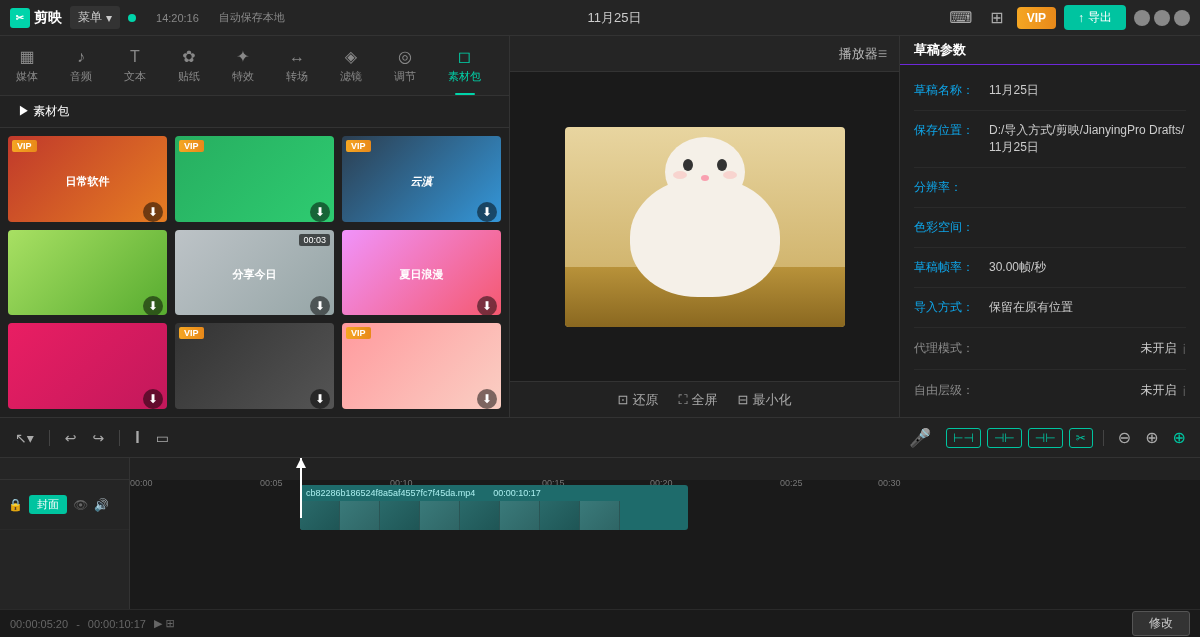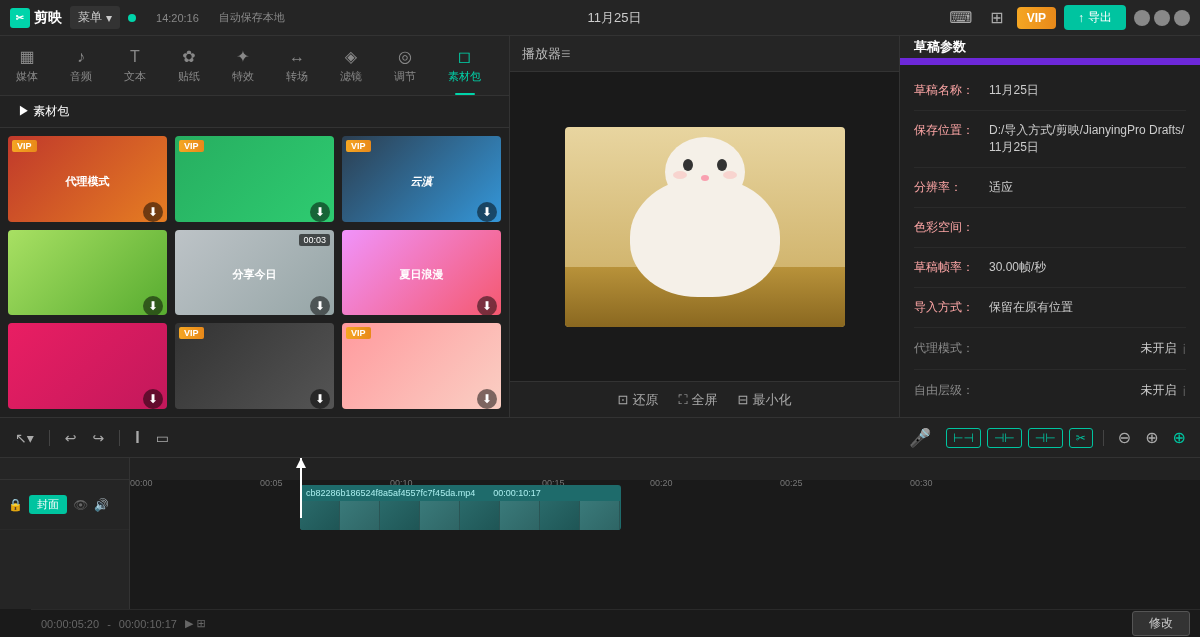--- a/index.html
+++ b/index.html
@@ -294,21 +294,21 @@
       flex: 1;
       background: #1e1e1e;
       display: flex;
       flex-direction: column;
       border-right: 1px solid #333;
     }
     .player-header {
       height: 36px;
       display: flex;
       align-items: center;
-      justify-content: flex-start;
+      justify-content: flex-end;
       padding: 0 12px;
       border-bottom: 1px solid #333;
       background: #252525;
     }
     .player-title {
       color: #bbb;
       font-size: 13px;
     }
     .player-menu-icon {
       color: #888;
@@ -418,39 +418,39 @@
       background: #202020;
       display: flex;
       flex-direction: column;
       flex-shrink: 0;
     }
     .right-panel-header {
       height: 36px;
       display: flex;
       align-items: center;
       padding: 0 14px;
-      border-bottom: 7px solid #6d28d9;
+      border-bottom: 1px solid #6d28d9;
       background: #252525;
     }
     .right-panel-title {
       color: #fff;
       font-size: 13px;
       font-weight: bold;
     }
     .properties-list {
       padding: 10px 0;
     }
     .prop-row {
       display: flex;
       align-items: flex-start;
       padding: 7px 14px;
       font-size: 12px;
     }
     .prop-label {
-      color: #fca5a5;
+      color: #0ea5e9;
       width: 75px;
       flex-shrink: 0;
     }
     .prop-value {
       color: #ccc;
       flex: 1;
       word-break: break-all;
     }
     .prop-divider {
       height: 1px;
@@ -701,21 +701,20 @@
 
     
     .bottom-status {
       height: 28px;
       background: #1a1a1a;
       display: flex;
       align-items: center;
       justify-content: space-between;
       padding: 0 10px;
       border-top: 1px solid #2a2a2a;
-      margin-left: 31px;
     }
     .status-left {
       display: flex;
       align-items: center;
       gap: 8px;
       color: #666;
       font-size: 11px;
     }
     .status-right {
       display: flex;
@@ -811,21 +810,21 @@
         </div>
       </div>
 
     <div class="secondary-nav">
       <div class="secondary-nav-item active">▶ 素材包</div>
     </div>
 
     <div class="media-grid" id="media-grid-container">
         <div class="media-card">
           <div class="media-card-thumb">
-            <div class="thumb-bg autumn">代理模式</div>
+            <div class="thumb-bg autumn">日常软件</div>
             <div class="vip-badge">VIP</div>
             <div class="download-btn-overlay">⬇</div>
           </div>
         </div>
         <div class="media-card">
           <div class="media-card-thumb">
             <div class="thumb-bg outdoor"></div>
             <div class="vip-badge">VIP</div>
             <div class="download-btn-overlay">⬇</div>
           </div>
@@ -929,21 +928,20 @@
           <span class="prop-value">11月25日</span>
         </div>
         <div class="prop-divider"></div>
         <div class="prop-row">
           <span class="prop-label">保存位置：</span>
           <span class="prop-value">D:/导入方式/剪映/JianyingPro Drafts/11月25日</span>
         </div>
         <div class="prop-divider"></div>
         <div class="prop-row">
           <span class="prop-label">分辨率：</span>
-          <span class="prop-value">适应</span>
         </div>
         <div class="prop-divider"></div>
         <div class="prop-row">
           <span class="prop-label">色彩空间：</span>
         </div>
         <div class="prop-divider"></div>
         <div class="prop-row">
           <span class="prop-label">草稿帧率：</span>
           <span class="prop-value">30.00帧/秒</span>
         </div>
@@ -1031,29 +1029,29 @@
             <span class="ruler-label">00:15</span>
           </div>
           <div class="ruler-tick" style="left: 520px;">
             <div class="ruler-line"></div>
             <span class="ruler-label">00:20</span>
           </div>
           <div class="ruler-tick" style="left: 650px;">
             <div class="ruler-line"></div>
             <span class="ruler-label">00:25</span>
           </div>
-          <div class="ruler-tick" style="left: 780px;">
+          <div class="ruler-tick" style="left: 748px;">
             <div class="ruler-line"></div>
             <span class="ruler-label">00:30</span>
           </div>
         </div>
 
       <div class="tracks-content" id="tracks-content">
         <div class="playhead-line" id="playhead-line" style="left: 170px; height: 60px;"></div>
-        <div class="video-track" id="video-track" style="left: 170px; width: 321px; align-items: flex-end;">
+        <div class="video-track" id="video-track" style="left: 170px; width: 388px; align-items: flex-end;">
           <span class="track-clip-label">cb82286b186524f8a5af4557fc7f45da.mp4　　00:00:10:17</span>
           <div class="track-thumbnails" id="track-thumbnails">
               <div class="track-thumb"></div>
               <div class="track-thumb"></div>
               <div class="track-thumb"></div>
               <div class="track-thumb"></div>
               <div class="track-thumb"></div>
               <div class="track-thumb"></div>
               <div class="track-thumb"></div>
               <div class="track-thumb"></div>

